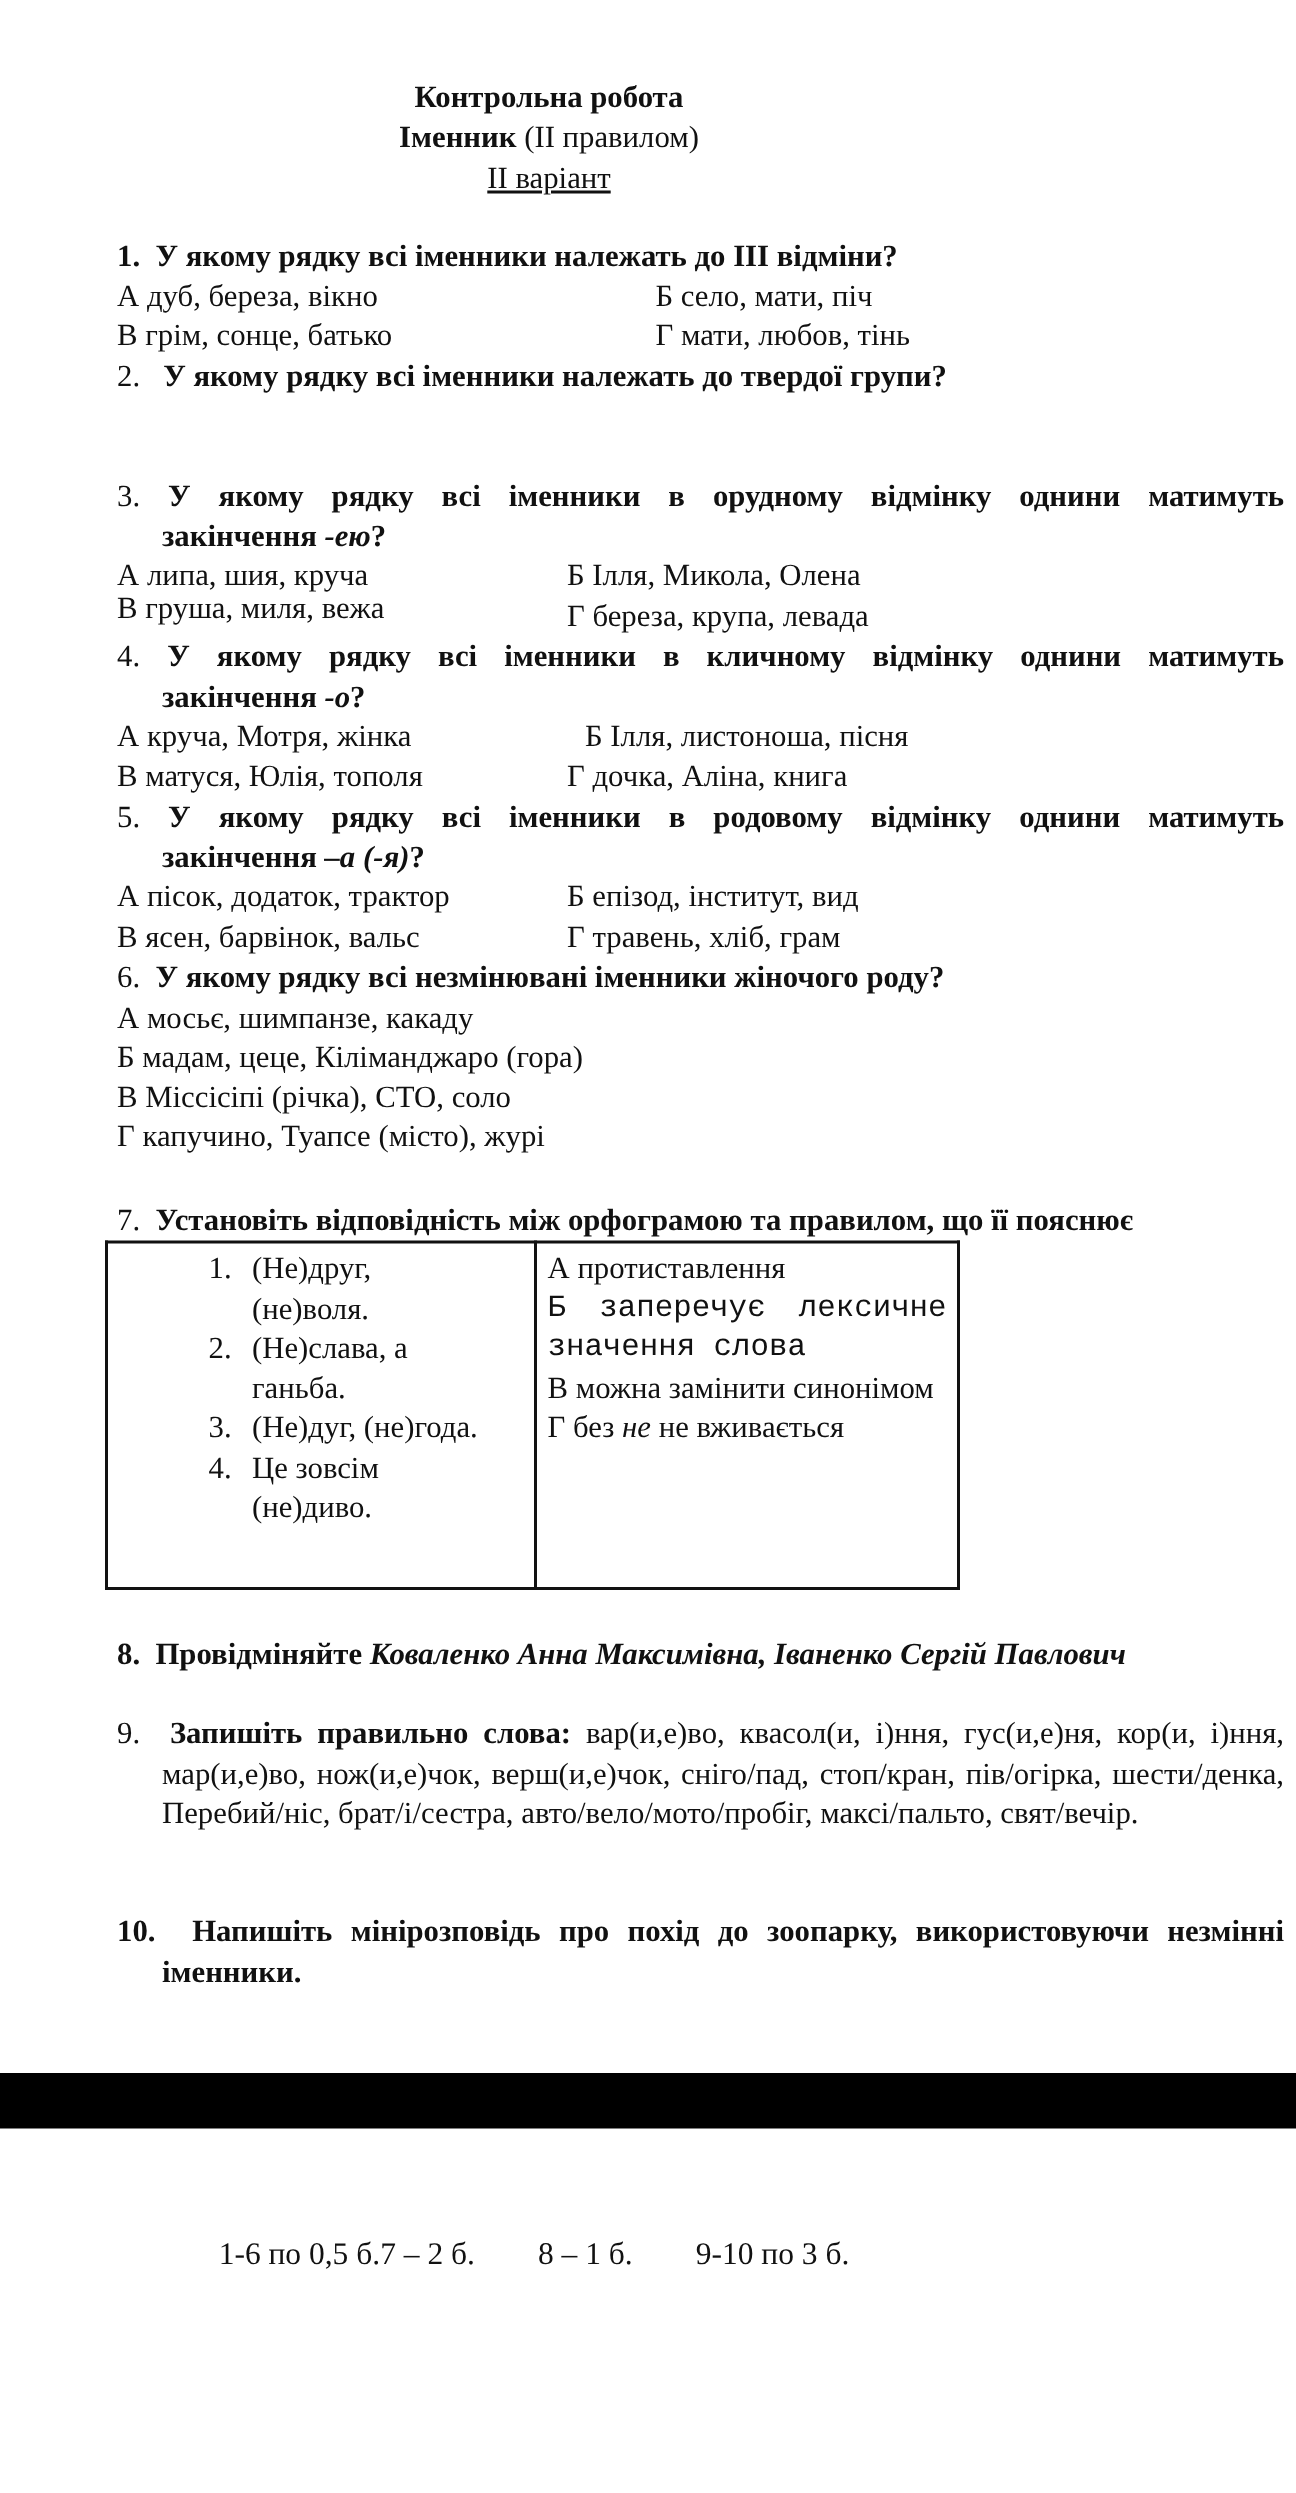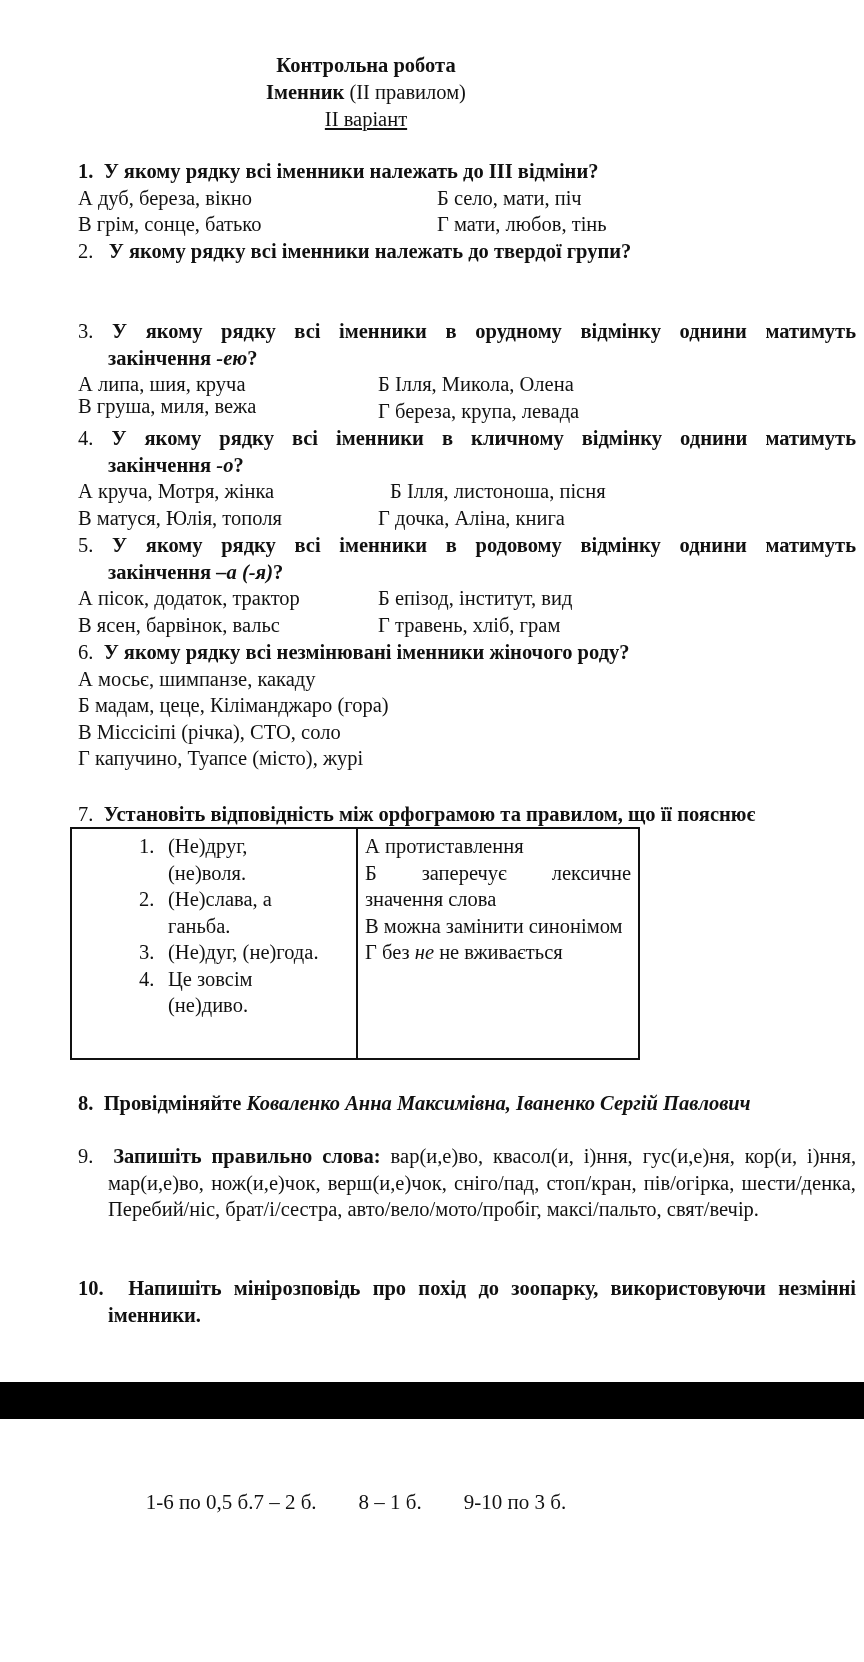--- a/index.html
+++ b/index.html
@@ -118,21 +118,21 @@
               <span class="lnum">3.</span>
               <span class="ltext">(Не)дуг, (не)года.</span>
             </div>
         <div class="litem">
               <span class="lnum">4.</span>
               <span class="ltext" style="padding-right:60px;">Це зовсім (не)диво.</span>
             </div>
       </td>
       <td>
         <div>А протиставлення</div>
-        <div style="text-align:justify;">Б заперечує лексичне значення слова</div>
+        <div style="text-align:justify;font-family:Liberation Mono, monospace;">Б заперечує лексичне значення слова</div>
         <div style="text-align:justify;">В можна замінити синонімом</div>
         <div><span>Г без </span><span class="it">не</span><span> не вживається</span></div>
       </td>
     </tr>
   </tbody>
     </table>
 
   <div class="q" style="top:1090px;">
     <div class="qline"><span class="qtitle">8.</span>&nbsp;&nbsp;<span class="qtitle">Провідміняйте </span><span class="qtitle it">Коваленко Анна Максимівна, Іваненко Сергій Павлович</span></div>
   </div>

